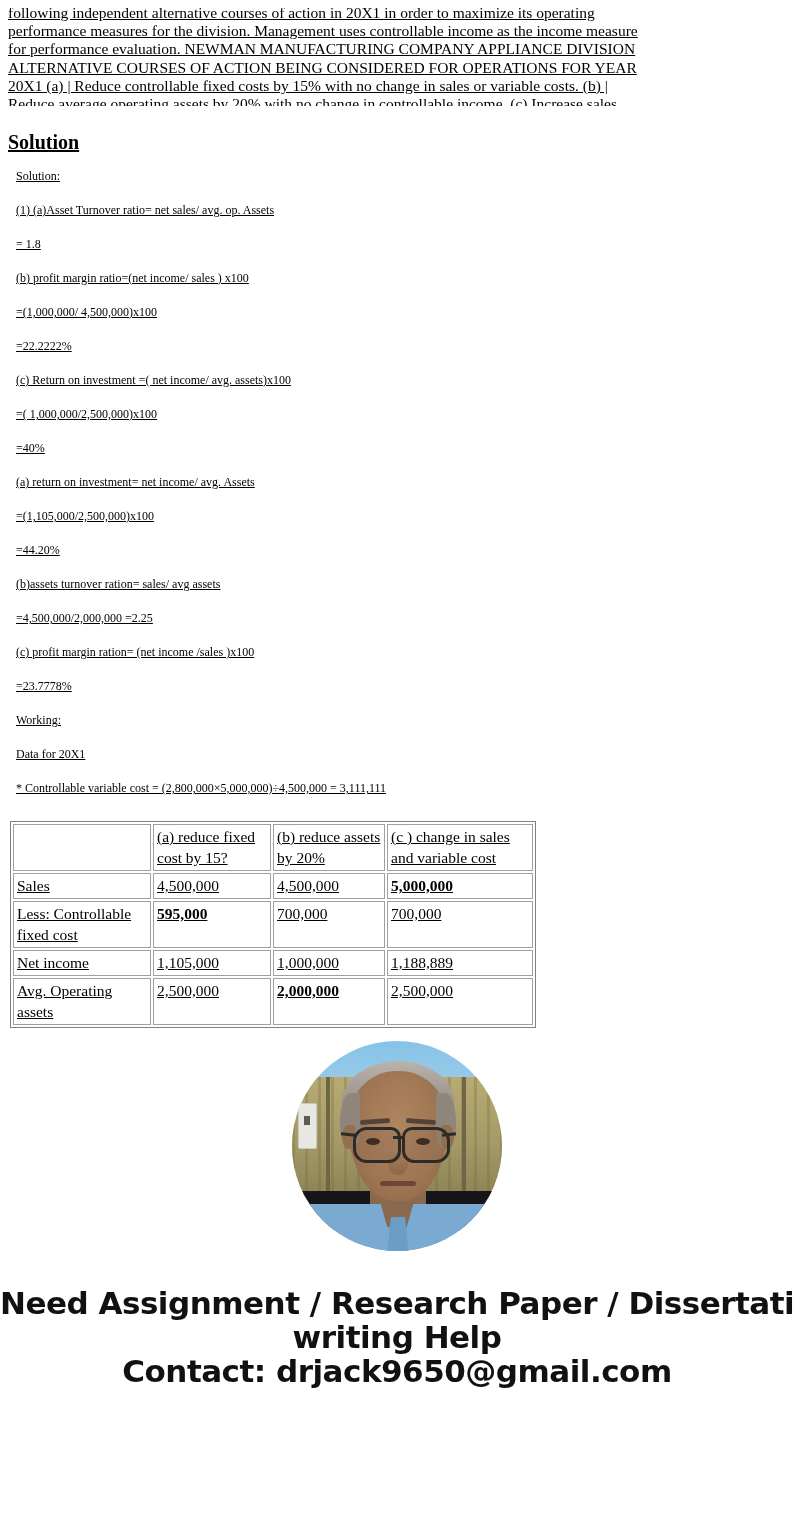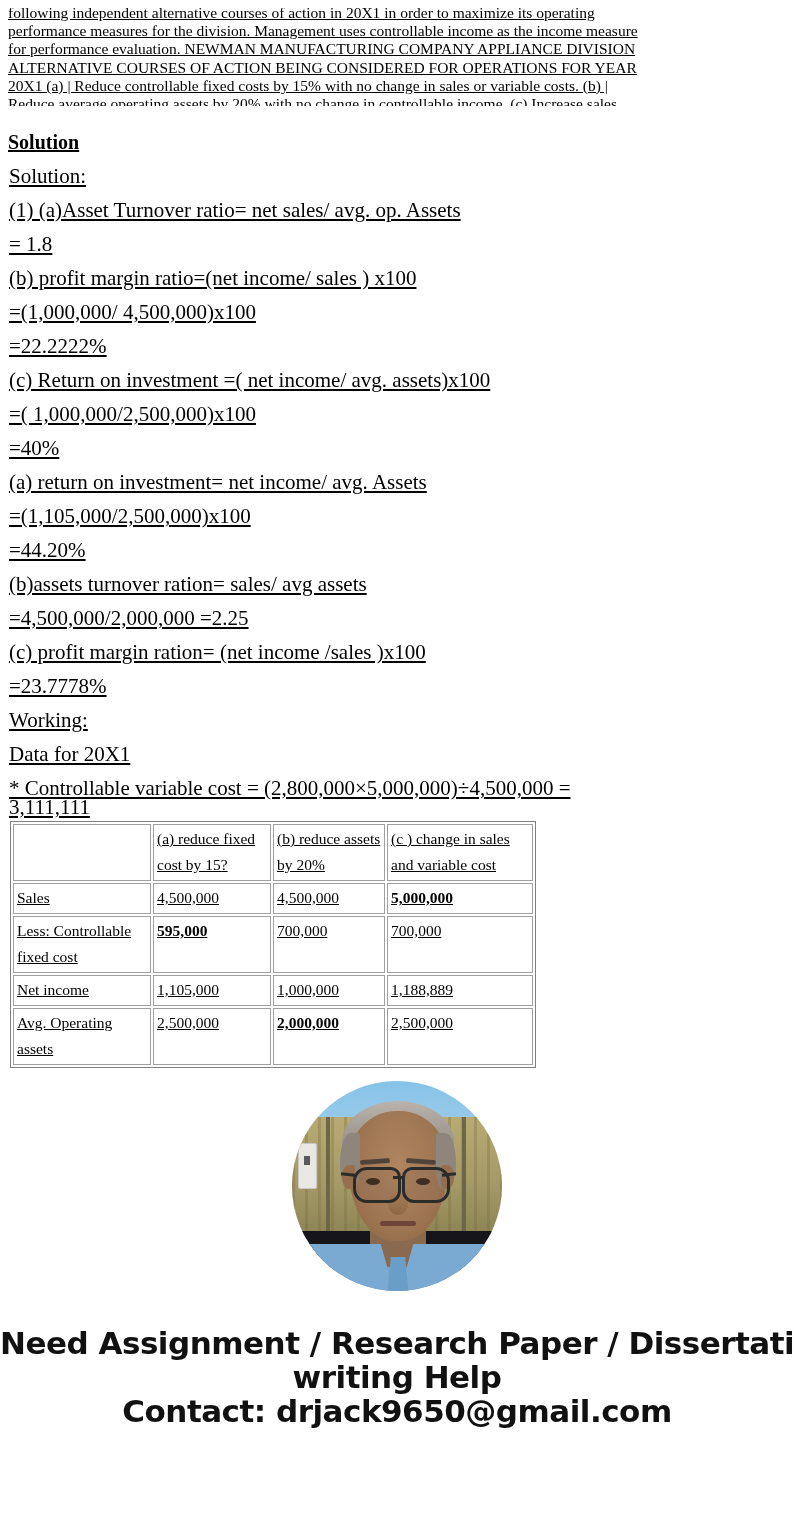--- a/index.html
+++ b/index.html
@@ -41,35 +41,35 @@
   h2.solution-heading {
     font-size: 20px;
     font-weight: bold;
     margin: 25px 0 14px 0;
     line-height: 1.1;
     font-family: "Liberation Serif", "DejaVu Serif", serif;
   }
 
   
   p.line {
-    margin: 0 0 0 1px;
+    margin: 0 0 0 8px;
     padding: 0;
-    font-size: 21px;
+    font-size: 12px;
     line-height: 19px;
     height: 34px;
   }
 
   
   table.data-table {
     border-collapse: separate;
     border-spacing: 2px;
     border: 1px solid #808080;
     margin: 8px 0 0 2px;
     font-size: 15.5px;
-    line-height: 26px;
+    line-height: 21px;
     width: 500px;
     table-layout: fixed;
   }
   table.data-table td {
     border: 1px solid #a0a0a0;
     padding: 1px 3px 2px 3px;
     vertical-align: top;
     text-align: left;
   }
   table.data-table td.label-col { width: 130px; }

